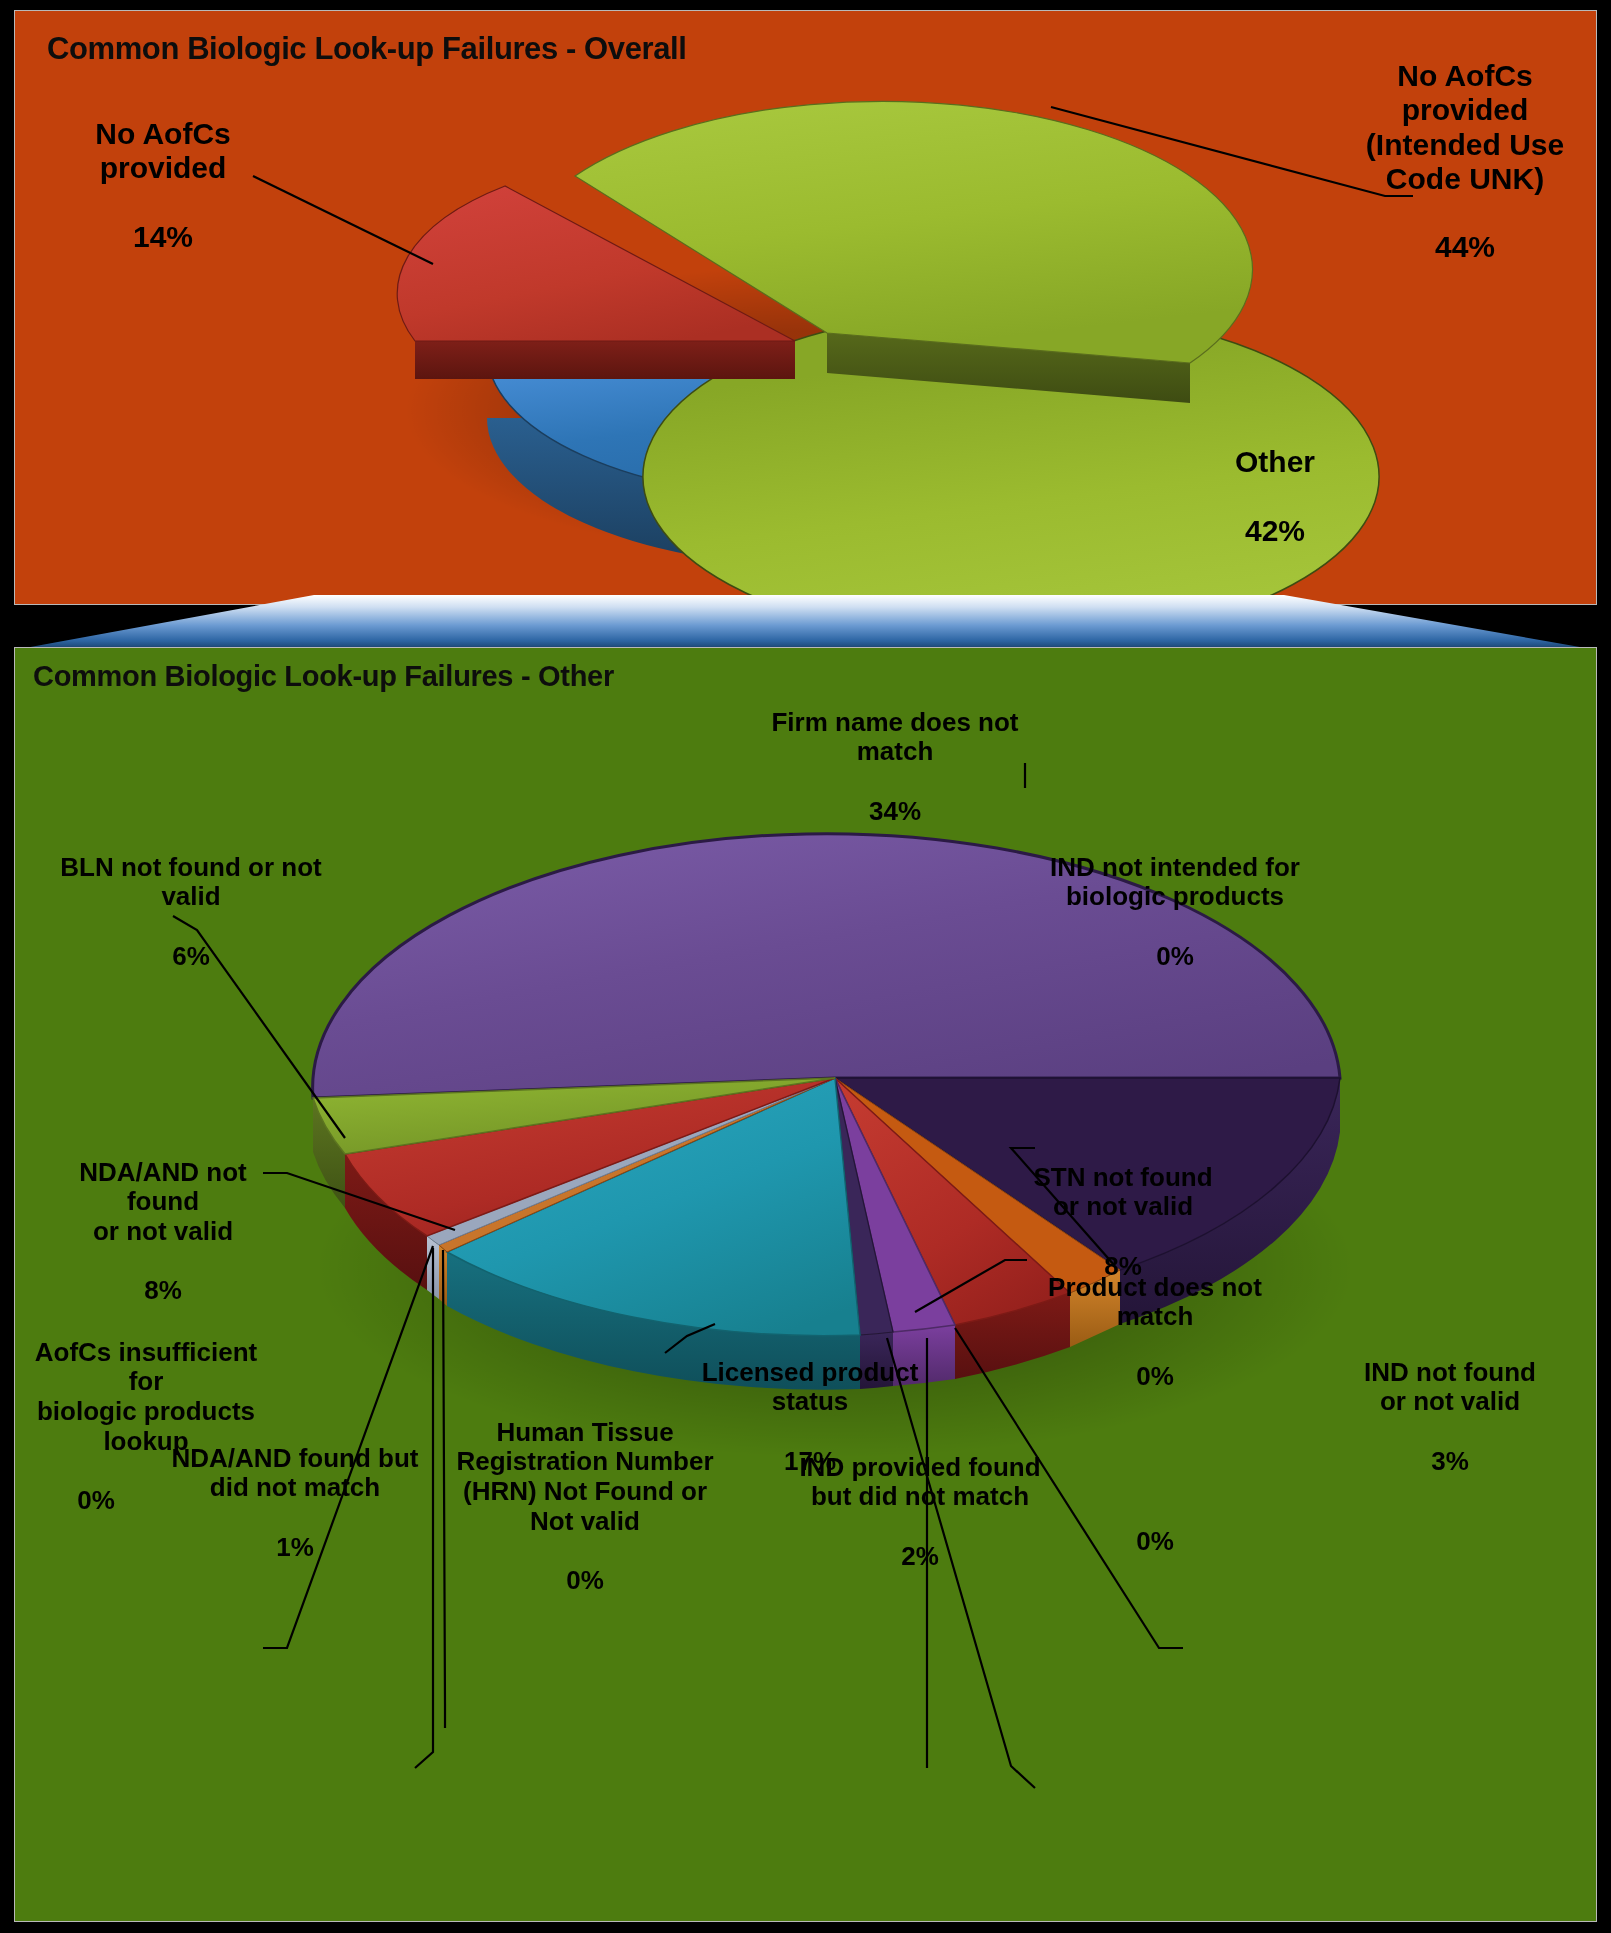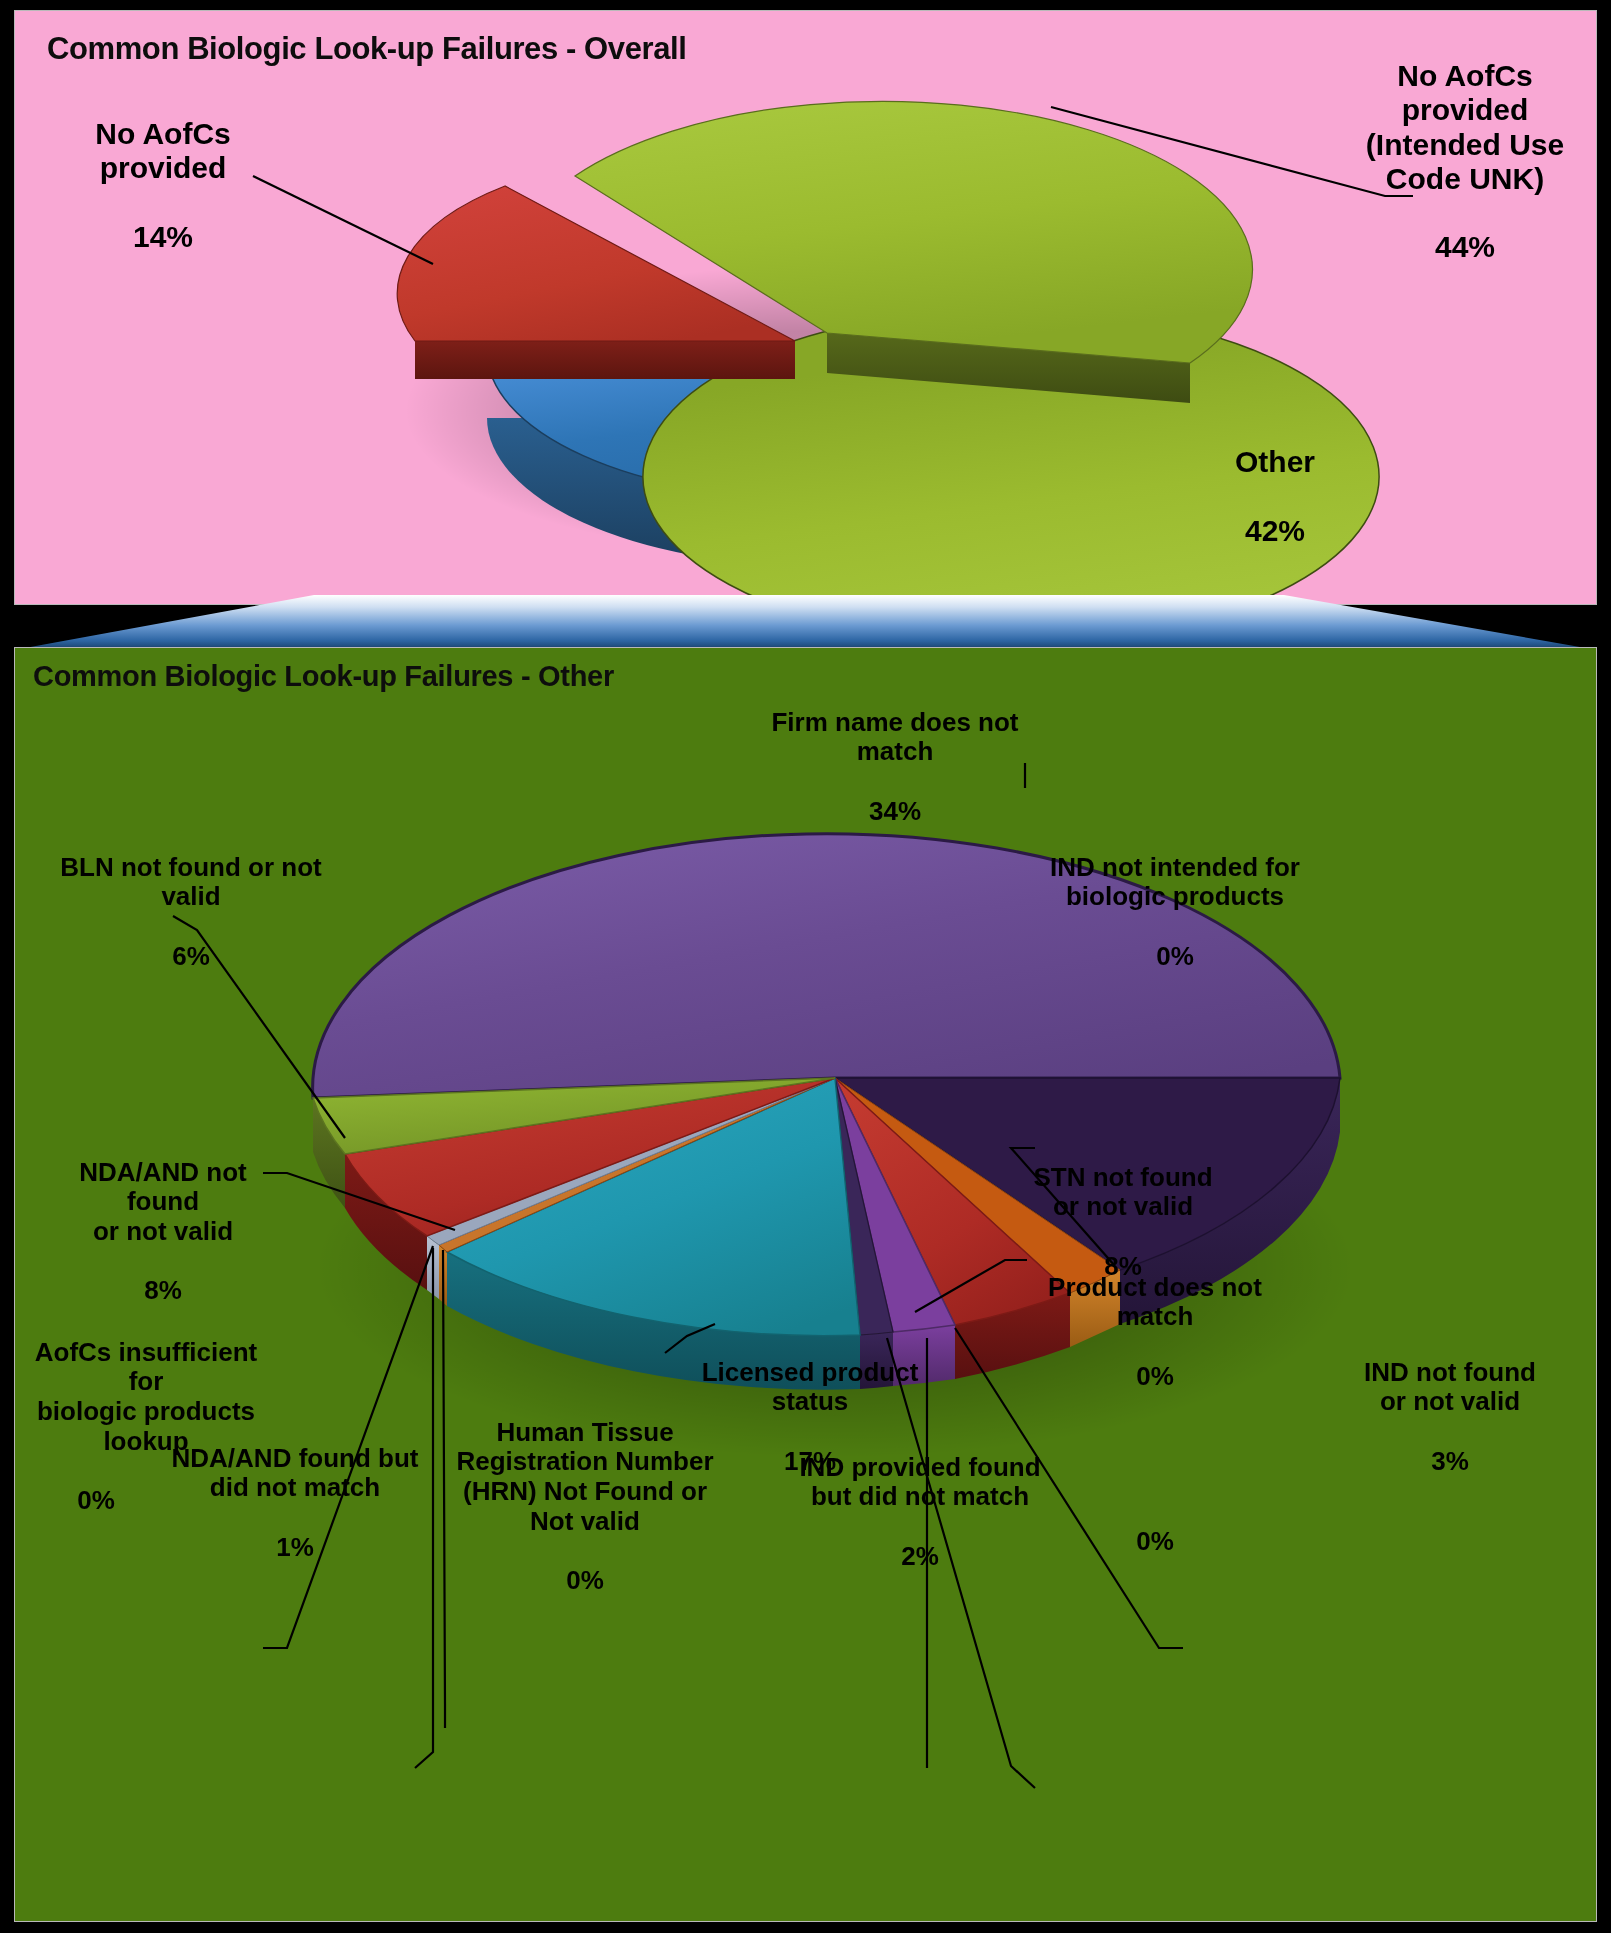--- a/index.html
+++ b/index.html
@@ -18,21 +18,21 @@
   #root {
     position: absolute; inset: 0;
     background: #000000;
   }
 
   
   #panel-top {
     position: absolute;
     left: 14px; top: 10px;
     width: 1583px; height: 595px;
-    background: #f9a8d4;
+    background: #c2410c;
     border: 1px solid #b9b9b9;
     box-shadow: 0 3px 7px rgba(0,0,0,.45);
     overflow: hidden;
   }
   #panel-top .title {
     position: absolute;
     left: 32px; top: 20px;
     font-size: 31px; font-weight: bold;
     color: #0d0d0d;
     letter-spacing: -0.4px;

